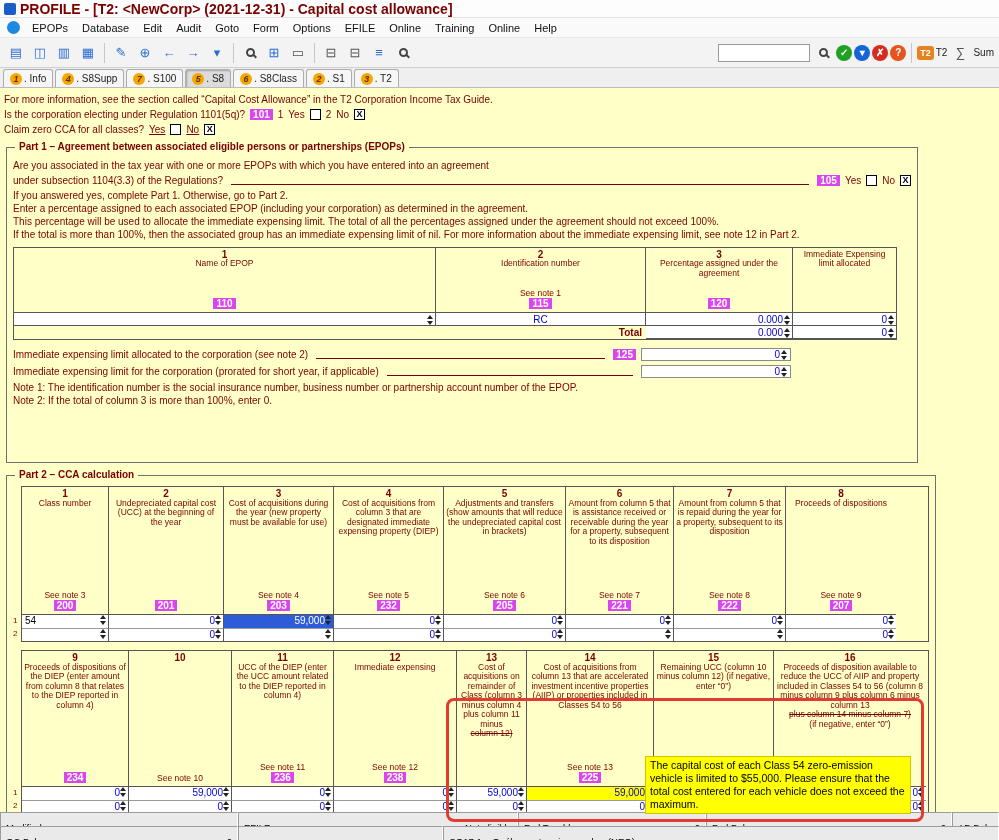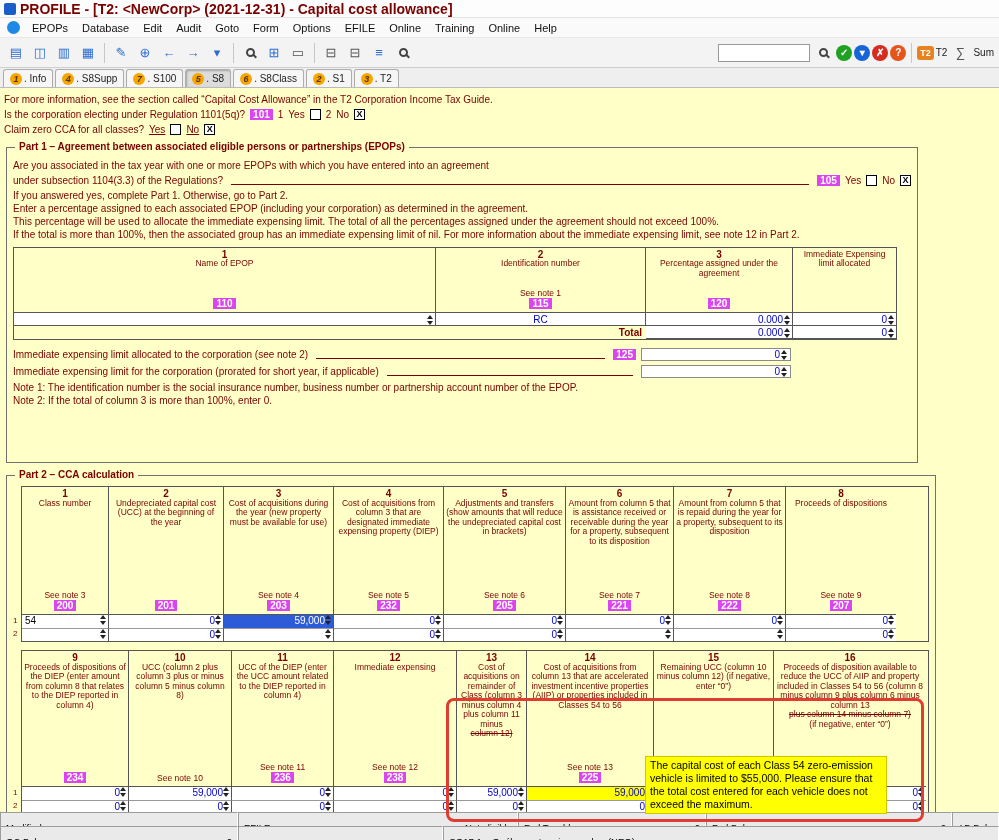--- a/index.html
+++ b/index.html
@@ -67,21 +67,21 @@
 .td.left{justify-content:space-between}
 .td.left .fv{color:#000;padding-left:2px}
 .td.sel{background:#2E5BD8}
 .td.sel .fv{color:#fff}
 .td.ylw{background:#FFFF00}
 .ridx{position:absolute;font-size:8px;color:#7A0000;left:-8px}
 .trow{display:flex;margin-left:8px;margin-top:5px;align-items:flex-end}
 .totlab{width:210px;text-align:right;font-weight:bold;padding-right:8px;font-size:10px}
 .tcell{width:102px;height:13px;background:#fff;border:1px solid #555;display:flex;align-items:center;justify-content:flex-end;padding:0 1px;gap:1px;color:#0000CC;font-size:10px}
 .tcell.t2c{width:123px}
-.warn{position:absolute;left:645px;top:756px;width:242px;background:#FFFF00;color:#000;font-size:10.5px;line-height:13px;padding:2px 4px;z-index:60;border:1px solid #D4C400}
+.warn{position:absolute;left:645px;top:756px;width:266px;background:#FFFF00;color:#000;font-size:10.5px;line-height:13px;padding:2px 4px;z-index:60;border:1px solid #D4C400}
 .redrect{position:absolute;left:446px;top:698px;width:478px;height:124px;border:3px solid #E03C31;border-radius:8px;z-index:70;pointer-events:none}
 .status1,.status2{position:absolute;left:0;right:0;height:14px;background:#EAEAEA;display:flex;font-size:9.5px;color:#000}
 .status1{bottom:14px}.status2{bottom:0}
 .seg{border:1px solid;border-color:#9C9C9C #FFF #FFF #9C9C9C;display:flex;align-items:center;padding:0 5px;height:30px;white-space:nowrap;overflow:hidden}
 .seg.between{justify-content:space-between}
 </style>
 </head>
 <body>
 
 <div class="titlebar">
@@ -492,21 +492,20 @@
       <span class="ridx" style="top:151px">2</span>
       <div class="t2grid">
         <div class="th">
             <b class="cnum">9</b>
             <span class="ctext">Proceeds of dispositions of the DIEP (enter amount from column 8 that relates to the DIEP reported in column 4)</span>
             <span class="sp"></span>
             <span class="code">234</span>
           </div>
         <div class="th">
             <b class="cnum">10</b>
-            <span class="ctext">UCC (column 2 plus column 3 plus or minus column 5 minus column 8)</span>
             <span class="sp"></span>
             <span class="cnote">See note 10</span>
           </div>
         <div class="th">
             <b class="cnum">11</b>
             <span class="ctext">UCC of the DIEP (enter the UCC amount related to the DIEP reported in column 4)</span>
             <span class="sp"></span>
             <span class="cnote">See note 11</span>
             <span class="code">236</span>
           </div>

